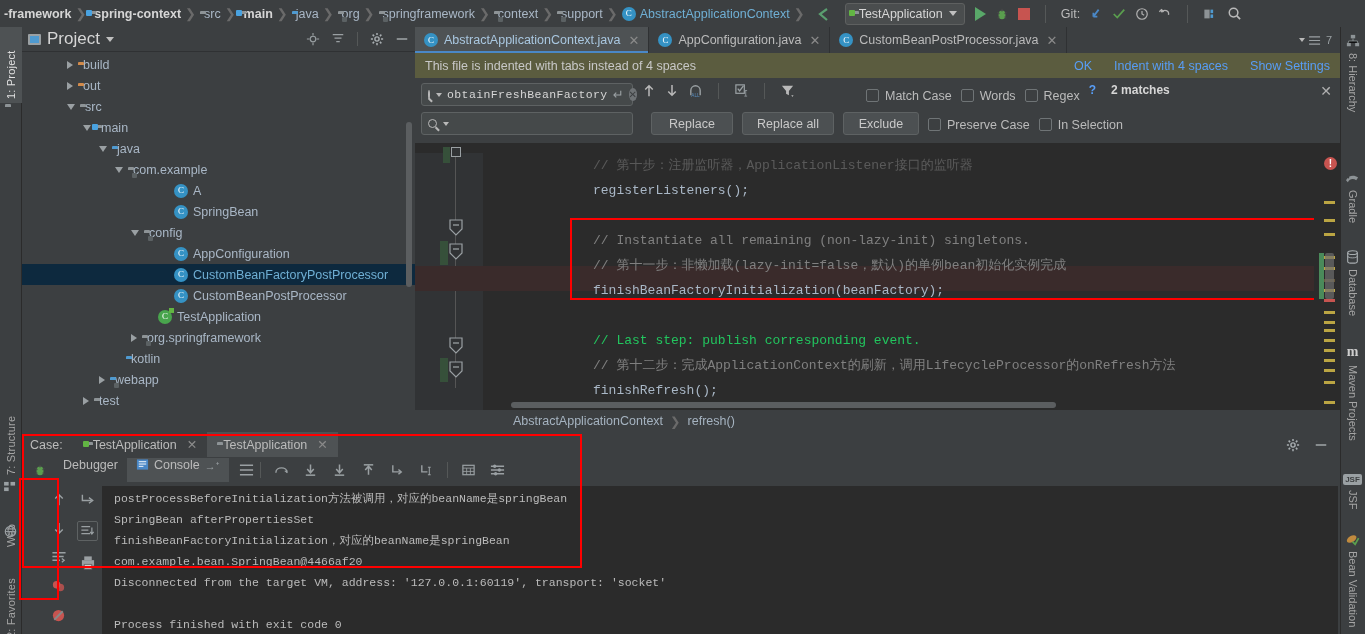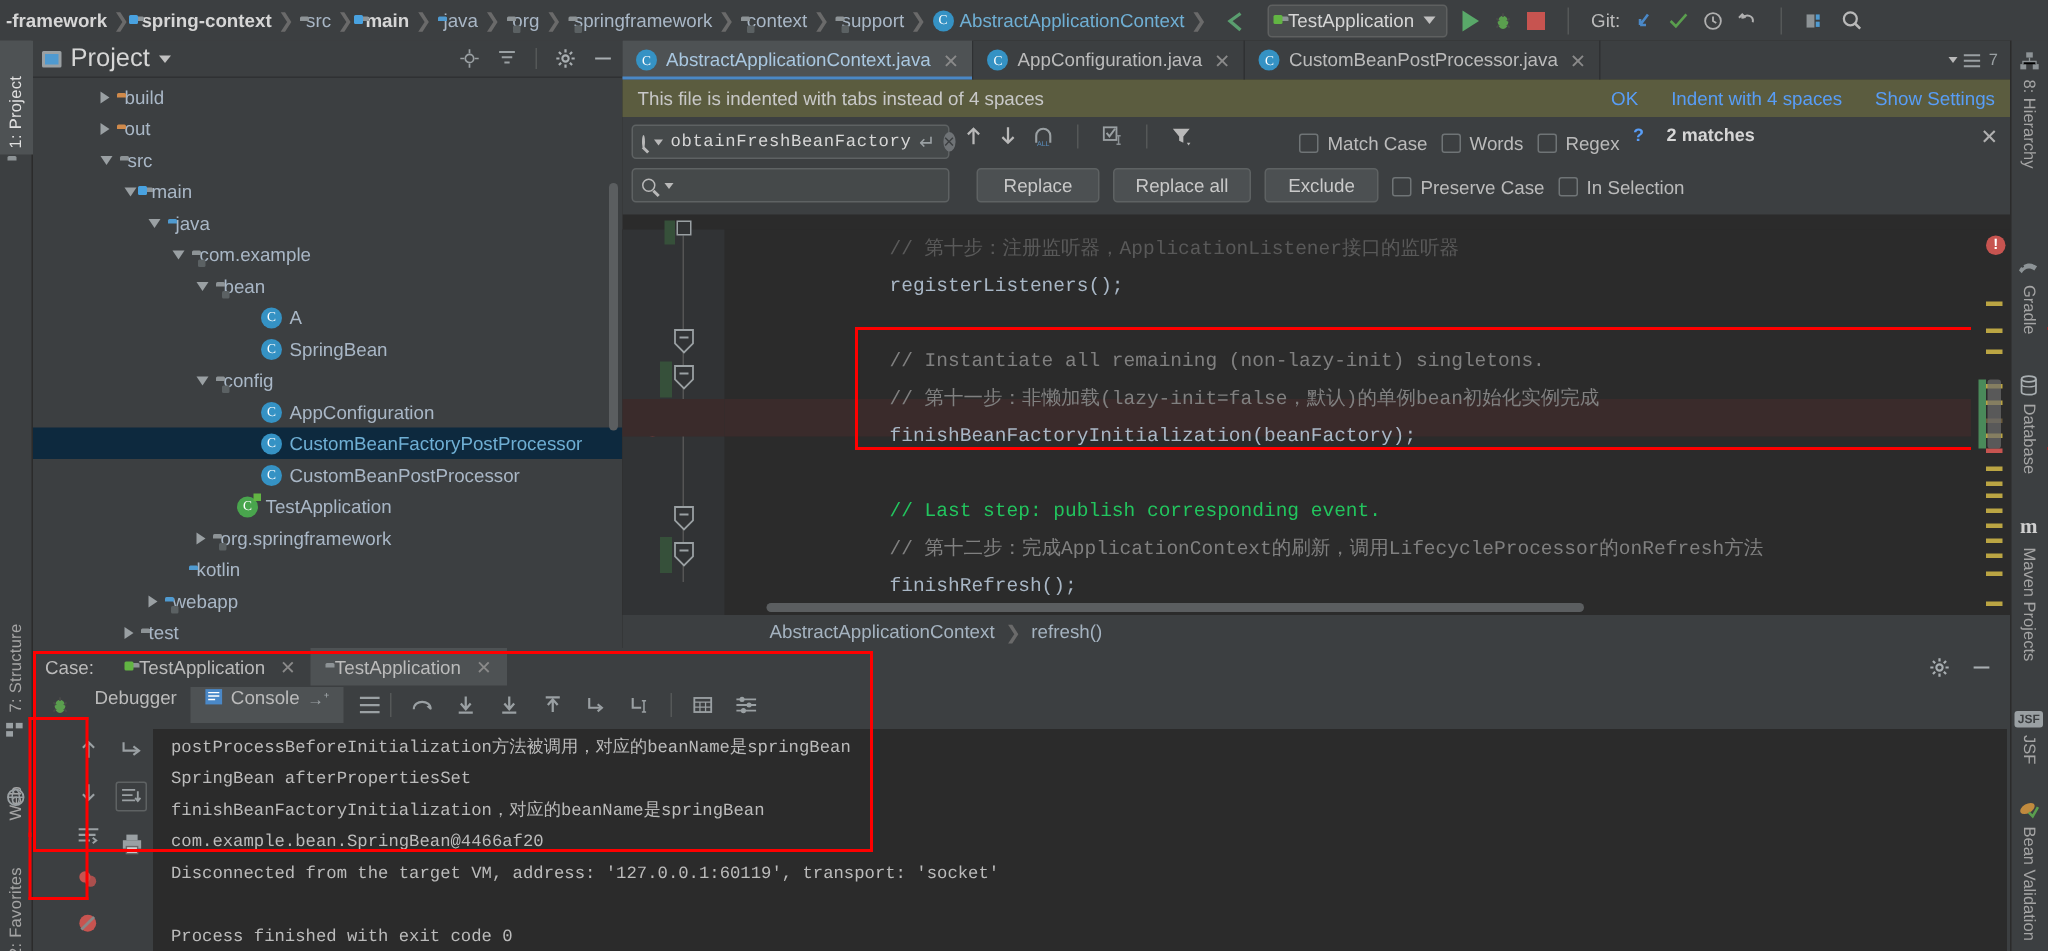--- a/index.html
+++ b/index.html
@@ -451,26 +451,20 @@
           <span style="width:72px"></span>
           <span class="arrow-d"></span>
           <span class="ico"><span class="folder blue"></span></span>
           <span class="nlbl">java</span>
         </div>
         <div class="node">
           <span style="width:88px"></span>
           <span class="arrow-d"></span>
           <span class="ico"><span class="folder grey"><span class="sq"></span></span></span>
           <span class="nlbl">com.example</span>
-        </div>
-        <div class="node">
-          <span style="width:104px"></span>
-          <span class="arrow-d"></span>
-          <span class="ico"><span class="folder grey"><span class="sq"></span></span></span>
-          <span class="nlbl">bean</span>
         </div>
         <div class="node">
           <span style="width:136px"></span>
           <span class="arrow-sp"></span>
           <span class="cls-ico">C</span>
           <span class="nlbl">A</span>
         </div>
         <div class="node">
           <span style="width:136px"></span>
           <span class="arrow-sp"></span>

